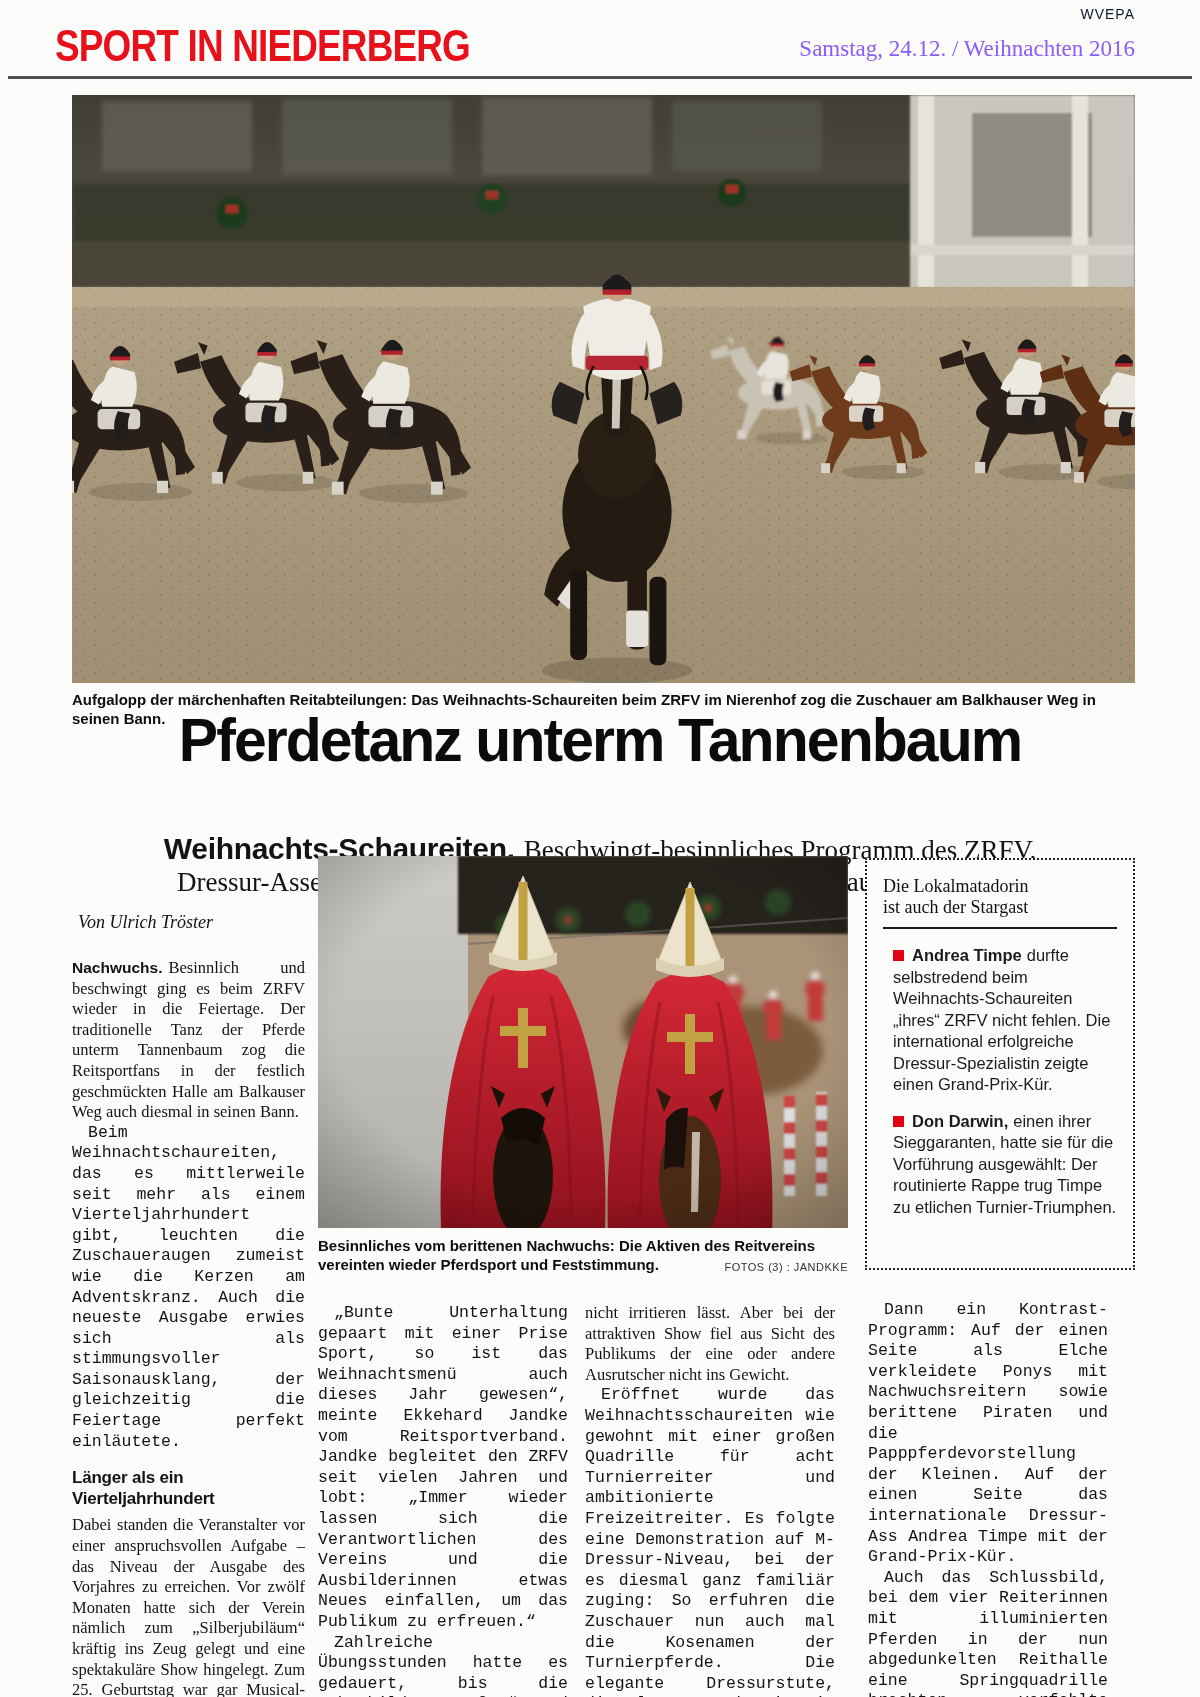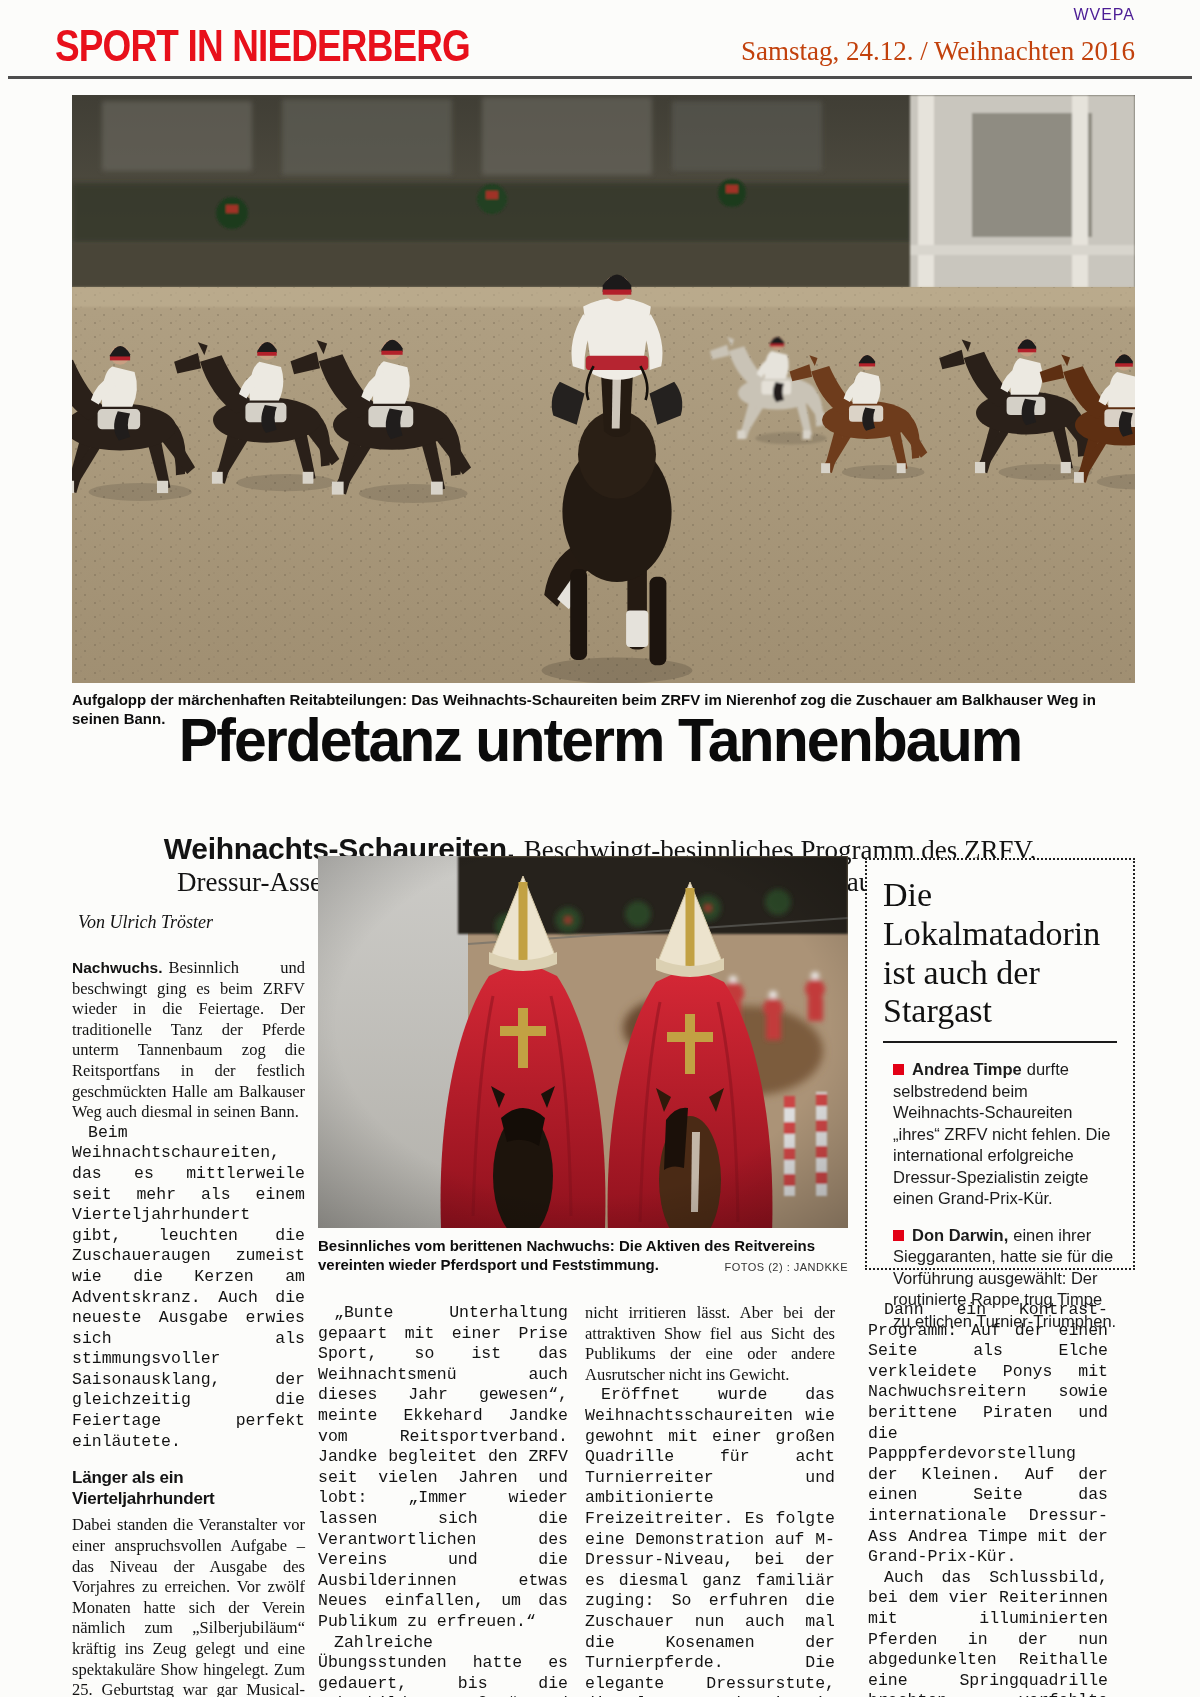--- a/index.html
+++ b/index.html
@@ -4,22 +4,22 @@
 <style>
   html,body{margin:0;padding:0;background:#e9e9e9;}
   .page{position:relative;width:1200px;height:1697px;margin:0 auto;background:#fcfcfa;
         font-family:"Liberation Serif",serif;color:#131313;overflow:hidden;}
 
   
   .masthead{position:absolute;left:55px;top:20px;font-family:"Liberation Sans",sans-serif;
             font-weight:bold;font-size:45px;color:#e8101b;letter-spacing:-1px;
             transform:scaleX(.82);transform-origin:left top;white-space:nowrap;}
   .agency{position:absolute;right:65px;top:6px;font-family:"Liberation Sans",sans-serif;
-          font-size:16px;color:#4c1d95;letter-spacing:1px;}
-  .dateline{position:absolute;right:65px;top:36px;font-size:27px;color:#c2410c;}
+          font-size:14px;color:#0f172a;letter-spacing:1px;}
+  .dateline{position:absolute;right:65px;top:36px;font-size:23px;color:#8b5cf6;}
   .header-rule{position:absolute;left:8px;right:8px;top:76px;height:3px;background:#4d4d4d;}
 
   
   .photo{position:absolute;overflow:hidden;background:#8d7b60;}
   .photo svg{display:block;width:100%;height:100%;}
   #photo1{left:72px;top:95px;width:1063px;height:588px;}
   #photo2{left:318px;top:856px;width:530px;height:372px;}
 
   .caption{position:absolute;font-family:"Liberation Sans",sans-serif;font-weight:bold;
            font-size:15px;line-height:19px;color:#0e0e0e;}
@@ -52,21 +52,21 @@
   .lead-in{font-family:"Liberation Sans",sans-serif;font-weight:bold;font-size:15.5px;
            margin-right:6px;}
   .crosshead{font-family:"Liberation Sans",sans-serif;font-weight:bold;font-size:17px;
              letter-spacing:-.2px;margin:16px 0 6px 0 !important;text-align:left;}
 
   
   .sidebar{position:absolute;left:865px;top:858px;width:270px;height:412px;
            border:2px dotted #222;box-sizing:border-box;padding:12px 16px 10px 16px;
            font-family:"Liberation Sans",sans-serif;background:#fcfcfa;}
   .sidebar-title{margin:4px 0 0 0;font-family:"Liberation Serif",serif;font-weight:normal;
-                 font-size:34px;line-height:1.14;color:#111;}
+                 font-size:18px;line-height:1.14;color:#111;}
   .title-rule{height:2px;background:#1a1a1a;margin:10px 0 16px 0;}
   .sidebar p{margin:0 0 15px 10px;font-size:16.5px;line-height:21.5px;color:#1b1b1b;}
   .sidebar b{font-weight:bold;margin-right:5px;}
   .sq{display:inline-block;width:11px;height:11px;background:#e30015;margin-right:8px;}
 </style>
 </head>
 <body>
 
 <div class="page">
 
@@ -298,21 +298,21 @@
         <ellipse cx="0" cy="318" rx="31" ry="64" fill="#4a2a15"></ellipse>
         <path d="M-24,258 q10,-14 22,-12 l-4,60 q-12,-4 -20,2 z" fill="#1b1009"></path>
         <path d="M2,270 l8,0 -2,80 -7,0 z" fill="#d8cfc2" opacity=".85"></path>
       </g>
 
       <rect width="530" height="372" fill="url(#vg)"></rect>
     </svg>
   </div>
   <div class="caption" id="caption2">
     <span>Besinnliches vom berittenen Nachwuchs: Die Aktiven des Reitvereins vereinten wieder Pferdsport und Feststimmung.</span>
-    <span class="credit">FOTOS (2) : JANDKKE</span>
+    <span class="credit">FOTOS (3) : JANDKKE</span>
   </div>
 
   <div class="col" id="col2">
     <p class="ind">„Bunte Unterhaltung gepaart mit einer Prise Sport, so ist das Weihnachtsmenü auch dieses Jahr gewesen“, meinte Ekkehard Jandke vom Reitsportverband. Jandke begleitet den ZRFV seit vielen Jahren und lobt: „Immer wieder lassen sich die Verantwortlichen des Vereins und die Ausbilderinnen etwas Neues einfallen, um das Publikum zu erfreuen.“</p>
     <p class="ind">Zahlreiche Übungsstunden hatte es gedauert, bis die Schaubilder „saßen“ und alles (fast) fehlerfrei ablief. Denn zum willigen Reiter gehört ein ruhiges Pferd, das sich auch von der abgedunkelten Halle und den vollen Zuschauerrängen</p>
   </div>
 
   <div class="col" id="col3">
     <p>nicht irritieren lässt. Aber bei der attraktiven Show fiel aus Sicht des Publikums der eine oder andere Ausrutscher nicht ins Gewicht.</p>
     <p class="ind">Eröffnet wurde das Weihnachtsschaureiten wie gewohnt mit einer großen Quadrille für acht Turnierreiter und ambitionierte Freizeitreiter. Es folgte eine Demonstration auf M-Dressur-Niveau, bei der es diesmal ganz familiär zuging: So erfuhren die Zuschauer nun auch mal die Kosenamen der Turnierpferde. Die elegante Dressurstute, die als Donna de Vito in die Bahn stolzierte, hört auf „Mäuschen“, während sich „Günther“ als Graf Raueck entpuppte.</p>

